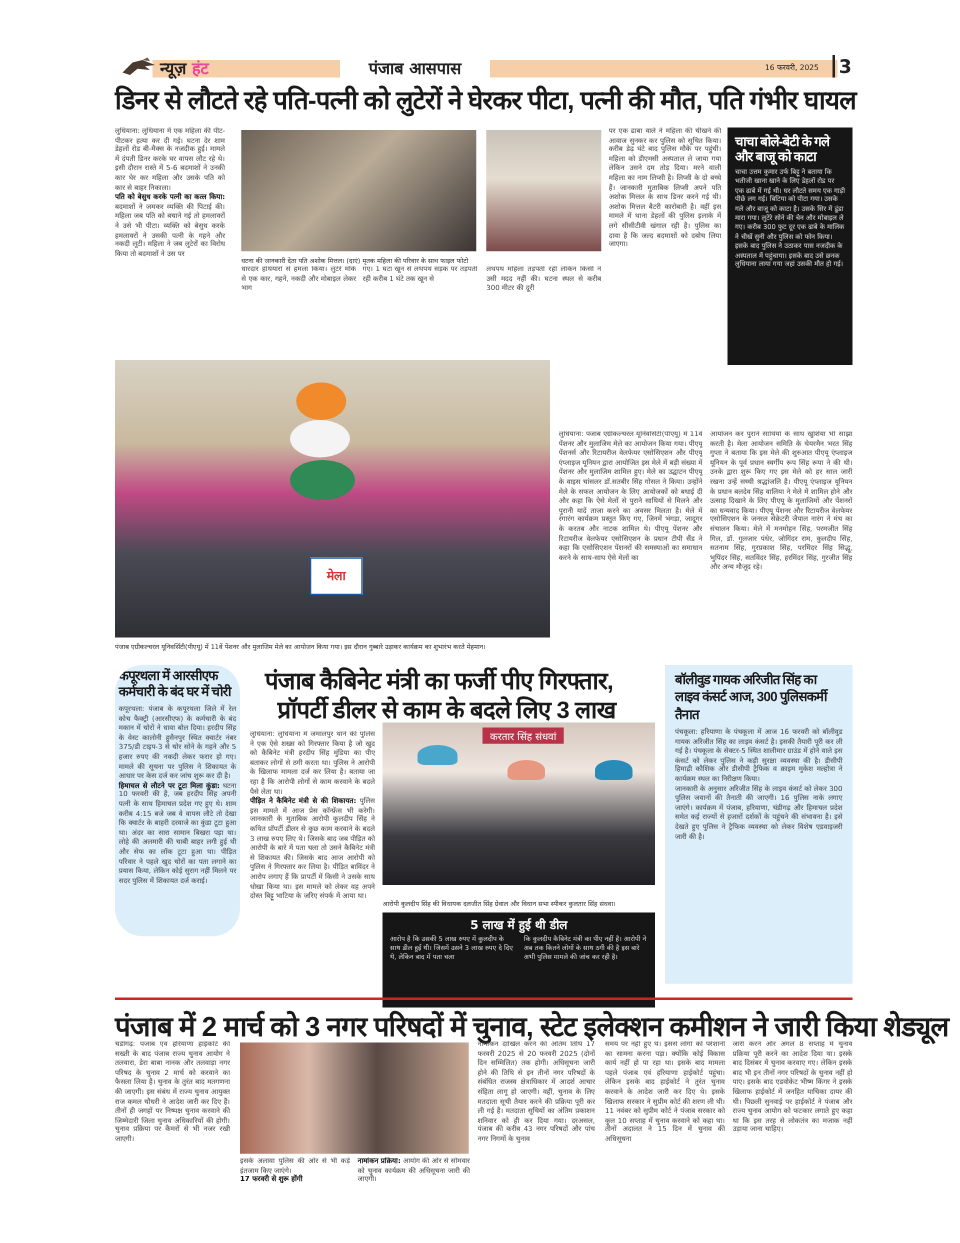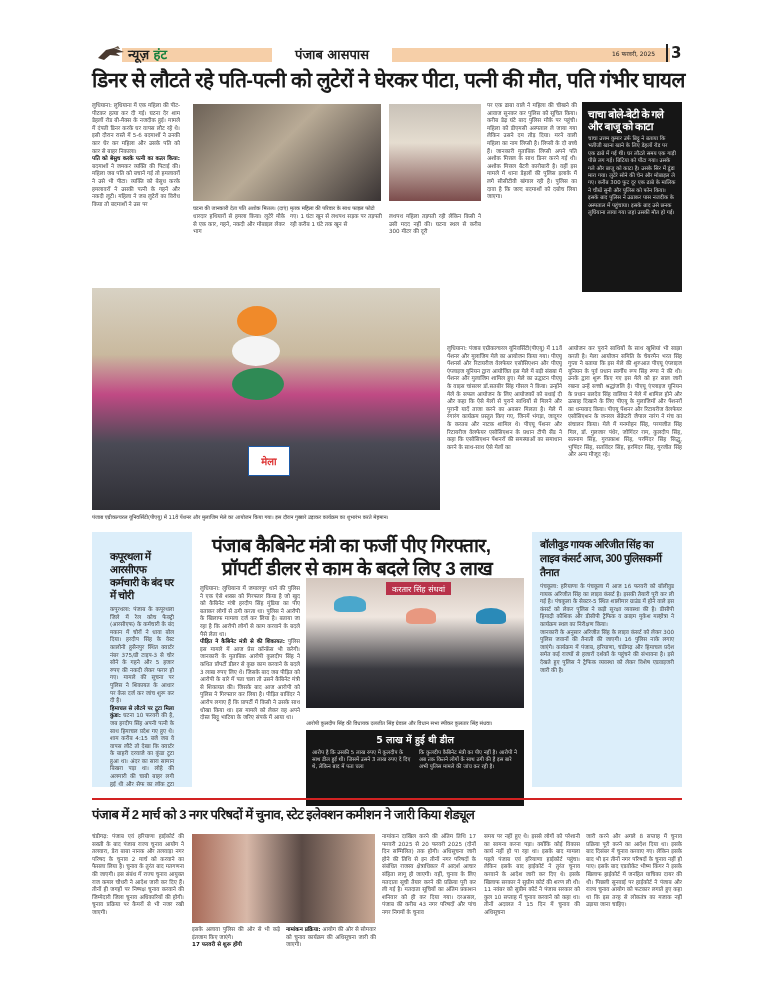--- a/index.html
+++ b/index.html
@@ -4,21 +4,21 @@
 <style>
   * { box-sizing: border-box; margin: 0; padding: 0; }
   body { width: 768px; height: 994px; background: #ffffff; position: relative; overflow: hidden; font-family: "DejaVu Sans", sans-serif; color: #222; }
   .page { position: absolute; left: 92px; top: 40px; width: 590px; height: 920px; }
   .abs { position: absolute; }
   
   .mast { left: 0; top: 4px; width: 590px; height: 22px; }
   .mast-bar { position: absolute; top: 4px; height: 14px; background: #f6cfa8; }
   .logo-bird { position: absolute; left: 4px; top: 0; width: 30px; height: 20px; }
   .logo-text { position: absolute; left: 36px; top: 1px; font-size: 13px; font-weight: bold; color: #222; white-space: nowrap; }
-  .logo-text .red { color: #15803d; }
+  .logo-text .red { color: #ec4899; }
   .section-title { position: absolute; left: 180px; top: 1px; width: 120px; text-align: center; font-size: 13px; font-weight: bold; background: #fff; }
   .date { position: absolute; left: 520px; top: 6px; font-size: 6px; }
   .pageno { position: absolute; left: 574px; top: 0px; font-size: 15px; font-weight: bold; border-left: 2px solid #222; padding-left: 3px; }
   .h1 { font-family: "Liberation Sans", sans-serif; font-weight: bold; color: #1a1a1a; letter-spacing: -0.5px; white-space: nowrap; }
   .body-text { font-size: 5.6px; line-height: 7.6px; color: #444; text-align: justify; }
   .body-text b { color: #111; }
   .photo { background: linear-gradient(160deg, #8a7a6a 0%, #c8b8a0 40%, #5a4a40 100%); }
   .caption { font-size: 5.2px; color: #333; white-space: nowrap; overflow: hidden; }
   .darkbox { background: #161616; color: #eee; }
   .bluebox { background: #dceefa; }
@@ -71,21 +71,21 @@
     <div class="abs" style="left:145px;top:18px;width:40px;height:30px;border-radius:50%;background:#f08a2a;"></div>
     <div class="abs" style="left:140px;top:48px;width:48px;height:30px;border-radius:50%;background:#f4f4f4;"></div>
     <div class="abs" style="left:140px;top:80px;width:52px;height:32px;border-radius:50%;background:#2f8a55;"></div>
     <div class="abs" style="left:156px;top:158px;width:42px;height:30px;background:#fff;border:1px solid #1c5aa8;font-size:10px;color:#d33;text-align:center;line-height:30px;font-weight:bold;">मेला</div>
   </div>
   <div class="abs caption" style="left:0;top:473px;width:348px;">पंजाब एग्रीकल्चरल यूनिवर्सिटी(पीएयू) में 11वें पेंशनर और मुलाजिम मेले का आयोजन किया गया। इस दौरान गुब्बारे उड़ाकर कार्यक्रम का शुभारंभ करते मेहमान।</div>
 
   <div class="abs col body-text" style="left:355px;top:305px;width:115px;height:180px;">लुधियाना: पंजाब एग्रीकल्चरल यूनिवर्सिटी(पीएयू) में 11वें पेंशनर और मुलाजिम मेले का आयोजन किया गया। पीएयू पेंशनर्स और रिटायरीज वेलफेयर एसोसिएशन और पीएयू एंप्लाइज यूनियन द्वारा आयोजित इस मेले में बड़ी संख्या में पेंशनर और मुलाजिम शामिल हुए। मेले का उद्घाटन पीएयू के वाइस चांसलर डॉ.सतबीर सिंह गोसल ने किया। उन्होंने मेले के सफल आयोजन के लिए आयोजकों को बधाई दी और कहा कि ऐसे मेलों से पुराने साथियों से मिलने और पुरानी यादें ताजा करने का अवसर मिलता है। मेले में रंगारंग कार्यक्रम प्रस्तुत किए गए, जिनमें भंगड़ा, जादूगर के करतब और नाटक शामिल थे। पीएयू पेंशनर और रिटायरीज वेलफेयर एसोसिएशन के प्रधान टीपी सैंड ने कहा कि एसोसिएशन पेंशनरों की समस्याओं का समाधान करने के साथ-साथ ऐसे मेलों का</div>
   <div class="abs col body-text" style="left:476px;top:305px;width:114px;height:180px;">आयोजन कर पुराने साथियों के साथ खुशियां भी साझा करती है। मेला आयोजन समिति के चेयरमैन भरत सिंह गुप्ता ने बताया कि इस मेले की शुरुआत पीएयू एंप्लाइज यूनियन के पूर्व प्रधान स्वर्गीय रूप सिंह रूपा ने की थी। उनके द्वारा शुरू किए गए इस मेले को हर साल जारी रखना उन्हें सच्ची श्रद्धांजलि है। पीएयू एंप्लाइज यूनियन के प्रधान बलदेव सिंह वालिया ने मेले में शामिल होने और उत्साह दिखाने के लिए पीएयू के मुलाजिमों और पेंशनरों का धन्यवाद किया। पीएयू पेंशनर और रिटायरीज वेलफेयर एसोसिएशन के जनरल सेक्रेटरी जैपाल नारंग ने मंच का संचालन किया। मेले में मनमोहन सिंह, परमजीत सिंह गिल, डॉ. गुलजार पंधेर, जोगिंदर राम, कुलदीप सिंह, सतनाम सिंह, गुरप्रकाश सिंह, परमिंदर सिंह सिद्धू, भुपिंदर सिंह, सतविंदर सिंह, हरमिंदर सिंह, गुरजीत सिंह और अन्य मौजूद रहे।</div>
 
-  <div class="abs bluebox col" style="left:0;top:492px;width:100px;height:255px;padding:18px;">
+  <div class="abs bluebox col" style="left:0;top:492px;width:100px;height:217px;padding:3px;border-radius:22px;">
     <div class="h1" style="font-size:10.5px;line-height:13px;white-space:normal;margin-bottom:4px;">कपूरथला में आरसीएफ कर्मचारी के बंद घर में चोरी</div>
     <div class="body-text">
       <span>कपूरथला: पंजाब के कपूरथला जिले में रेल कोच फैक्ट्री (आरसीएफ) के कर्मचारी के बंद मकान में चोरों ने धावा बोल दिया। हरदीप सिंह के वेस्ट कालोनी हुसैनपुर स्थित क्वार्टर नंबर 375/डी टाइप-3 से चोर सोने के गहने और 5 हजार रुपए की नकदी लेकर फरार हो गए। मामले की सूचना पर पुलिस ने शिकायत के आधार पर केस दर्ज कर जांच शुरू कर दी है।</span><br>
       <b>हिमाचल से लौटने पर टूटा मिला कुंडा:</b>
       <span>घटना 10 फरवरी की है, जब हरदीप सिंह अपनी पत्नी के साथ हिमाचल प्रदेश गए हुए थे। शाम करीब 4:15 बजे जब वे वापस लौटे तो देखा कि क्वार्टर के बाहरी दरवाजे का कुंडा टूटा हुआ था। अंदर का सारा सामान बिखरा पड़ा था। लोहे की अलमारी की चाबी बाहर लगी हुई थी और सेफ का लॉक टूटा हुआ था। पीड़ित परिवार ने पहले खुद चोरों का पता लगाने का प्रयास किया, लेकिन कोई सुराग नहीं मिलने पर सदर पुलिस में शिकायत दर्ज कराई।</span>
     </div>
   </div>
 
   <div class="abs h1" style="left:120px;top:494px;font-size:19px;line-height:23px;">
     <div>पंजाब कैबिनेट मंत्री का फर्जी पीए गिरफ्तार,</div>
@@ -115,21 +115,21 @@
   <div class="abs bluebox col" style="left:440px;top:492px;width:150px;height:255px;padding:5px 8px;">
     <div class="h1" style="font-size:10.5px;line-height:14px;white-space:normal;margin-bottom:4px;">बॉलीवुड गायक अरिजीत सिंह का लाइव कंसर्ट आज, 300 पुलिसकर्मी तैनात</div>
     <div class="body-text">
       <span>पंचकूला: हरियाणा के पंचकूला में आज 16 फरवरी को बॉलीवुड गायक अरिजीत सिंह का लाइव कंसर्ट है। इसकी तैयारी पूरी कर ली गई है। पंचकूला के सेक्टर-5 स्थित शालीमार ग्राउंड में होने वाले इस कंसर्ट को लेकर पुलिस ने कड़ी सुरक्षा व्यवस्था की है। डीसीपी हिमाद्री कौशिक और डीसीपी ट्रैफिक व क्राइम मुकेश मल्होत्रा ने कार्यक्रम स्थल का निरीक्षण किया।</span><br>
       <span>जानकारी के अनुसार अरिजीत सिंह के लाइव कंसर्ट को लेकर 300 पुलिस जवानों की तैनाती की जाएगी। 16 पुलिस नाके लगाए जाएंगे। कार्यक्रम में पंजाब, हरियाणा, चंडीगढ़ और हिमाचल प्रदेश समेत कई राज्यों से हजारों दर्शकों के पहुंचने की संभावना है। इसे देखते हुए पुलिस ने ट्रैफिक व्यवस्था को लेकर विशेष एडवाइजरी जारी की है।</span>
     </div>
   </div>
 
   <div class="abs redline" style="left:0;top:758px;width:590px;"></div>
 
-  <div class="abs h1" style="left:0;top:765px;font-size:13px;width:590px;">पंजाब में 2 मार्च को 3 नगर परिषदों में चुनाव, स्टेट इलेक्शन कमीशन ने जारी किया शेड्यूल</div>
+  <div class="abs h1" style="left:0;top:765px;font-size:22px;width:590px;">पंजाब में 2 मार्च को 3 नगर परिषदों में चुनाव, स्टेट इलेक्शन कमीशन ने जारी किया शेड्यूल</div>
 
   <div class="abs col body-text" style="left:0;top:793px;width:92px;height:125px;">चंडीगढ़: पंजाब एवं हरियाणा हाईकोर्ट की सख्ती के बाद पंजाब राज्य चुनाव आयोग ने तलवारा, डेरा बाबा नानक और तलवाड़ा नगर परिषद के चुनाव 2 मार्च को करवाने का फैसला लिया है। चुनाव के तुरंत बाद मतगणना की जाएगी। इस संबंध में राज्य चुनाव आयुक्त राज कमल चौधरी ने आदेश जारी कर दिए हैं। तीनों ही जगहों पर निष्पक्ष चुनाव करवाने की जिम्मेदारी जिला चुनाव अधिकारियों की होगी। चुनाव प्रक्रिया पर कैमरों से भी नजर रखी जाएगी।</div>
   <div class="abs photo" style="left:100px;top:794px;width:183px;height:89px;background:linear-gradient(90deg,#a86a58 0%,#d8b8a8 30%,#5a4a45 60%,#c9a894 100%);"></div>
   <div class="abs col body-text" style="left:100px;top:886px;width:88px;height:32px;">
     <span>इसके अलावा पुलिस की ओर से भी कड़े इंतजाम किए जाएंगे।</span><br>
     <b>17 फरवरी से शुरू होंगी</b>
   </div>
   <div class="abs col body-text" style="left:194px;top:886px;width:90px;height:32px;">
     <b>नामांकन प्रक्रिया:</b>
     <span>आयोग की ओर से सोमवार को चुनाव कार्यक्रम की अधिसूचना जारी की जाएगी।</span>

